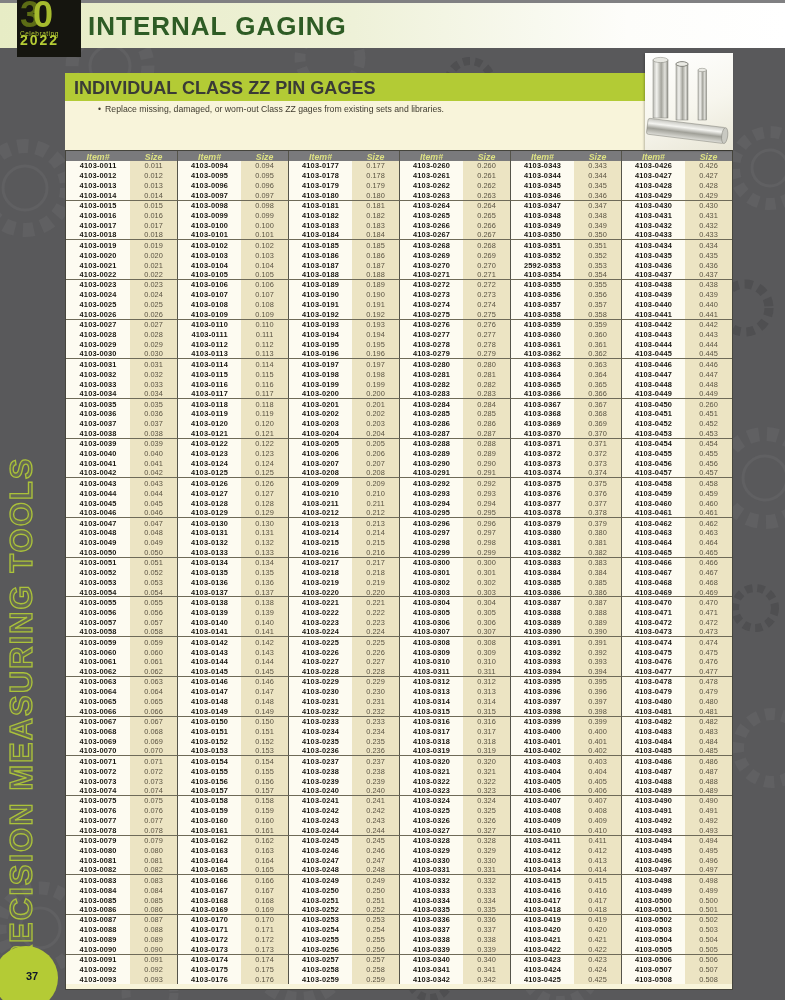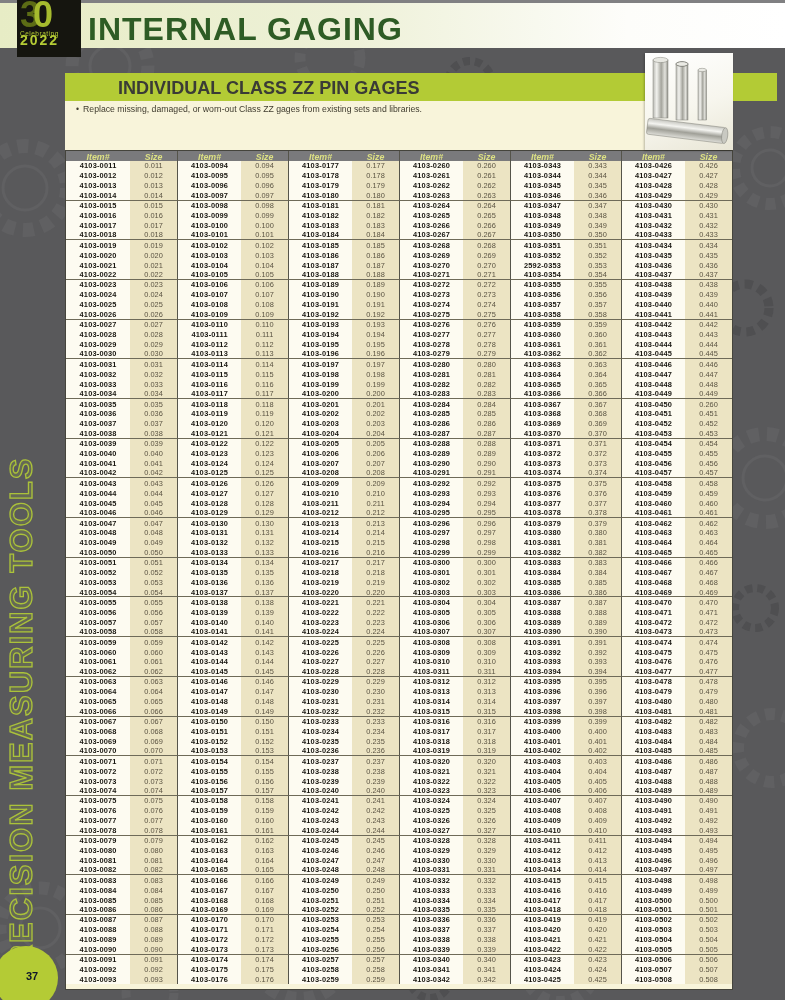--- a/index.html
+++ b/index.html
@@ -2,49 +2,49 @@
 <html><head>
 <meta charset="utf-8">
 <style>
   html,body{margin:0;padding:0;background:#2e2e30;}
   .page{position:relative;width:785px;height:1000px;overflow:hidden;
         font-family:"Liberation Sans",sans-serif;background:#59595b;}
   
   .topstrip{position:absolute;left:0;top:0;width:785px;height:3px;background:#808082;}
   .headband{position:absolute;left:0;top:3px;width:785px;height:45px;
             background:linear-gradient(to right,#e7ecc5 0%,#eef1d8 45%,#fdfdfa 80%,#ffffff 100%);}
-  .pagetitle{position:absolute;left:88px;top:8px;font-size:32px;font-weight:800;
+  .pagetitle{position:absolute;left:88px;top:8px;font-size:26px;font-weight:800;
              letter-spacing:1px;color:#2e5c25;}
   .logobox{position:absolute;left:17px;top:0;width:48px;height:57px;background:#15150f;z-index:8;
            overflow:hidden;padding-left:16px;}
   .logobig{position:absolute;left:3px;top:-4px;font-size:36px;font-weight:900;line-height:38px;}
   .logobig .d1{color:#5c6c15;}
   .logobig .d2{color:#a6bb2e;margin-left:-7px;}
   .logocel{position:absolute;left:3px;top:30px;font-size:6.5px;color:#b5cc35;letter-spacing:.5px;}
   .logoyear{position:absolute;left:3px;top:32px;font-size:14px;font-weight:700;color:#b5cc35;letter-spacing:2px;}
   
   .bodybg{position:absolute;left:0;top:48px;width:785px;height:952px;background:#59595b;}
   .gears{position:absolute;left:0;top:0;width:785px;height:952px;}
   
   .sidetext{position:absolute;left:4px;top:268px;height:722px;writing-mode:vertical-rl;
             transform:rotate(180deg);font-size:31px;font-weight:700;letter-spacing:2px;
             color:rgba(180,203,53,0.14);-webkit-text-stroke:1.3px #abc23a;white-space:nowrap;}
   
   .pagenum{position:absolute;left:-6px;top:946px;width:64px;height:64px;border-radius:50%;
            background:#b4cb35;z-index:6;}
   .pagenum span{position:absolute;left:32px;top:24px;font-size:11px;font-weight:800;color:#0f172a;}
   
-  .secbar{position:absolute;left:65px;top:73px;width:668px;height:28px;background:#b3cb35;z-index:2;padding-left:44px;}
+  .secbar{position:absolute;left:65px;top:73px;width:668px;height:28px;background:#b3cb35;z-index:2;}
   .secbar span{display:inline-block;margin:4px 0 0 9px;font-size:19px;font-weight:900;color:#3a3b36;
                letter-spacing:0;transform:scaleX(0.95);transform-origin:left;white-space:nowrap;}
   .intropanel{position:absolute;left:65px;top:101px;width:668px;height:49px;background:#f8f4da;z-index:1;}
   ul.bullets{position:absolute;margin:0;padding:0;list-style:none;z-index:3;}
   ul.bullets li{font-size:8.7px;line-height:11.5px;color:#3f3b2e;}
   ul.bullets li::before{content:"•";margin-right:4px;color:#3f3b2e;}
-  .bullets-left{left:76px;top:104px;width:390px;}
+  .bullets-left{left:76px;top:104px;width:390px;text-align:center;}
   .bullets-right{left:478px;top:104px;width:160px;}
   
   .photobox{position:absolute;left:645px;top:53px;width:88px;height:97px;z-index:5;
             background:linear-gradient(160deg,#ffffff 0%,#f7f6ee 55%,#e9e6d6 100%);
             box-shadow:-1px 1px 2px rgba(0,0,0,.25);}
   
   .tablepanel{position:absolute;left:65px;top:150px;width:668px;background:#f8f4da;
               border:1px solid #45443c;padding-bottom:5px;z-index:2;box-sizing:border-box;text-align:right;}
   .grid{display:grid;grid-template-columns:repeat(6,64.2px 46.8px);grid-auto-rows:9.93px;}
   .grid>div{box-sizing:border-box;display:flex;align-items:center;justify-content:center;

